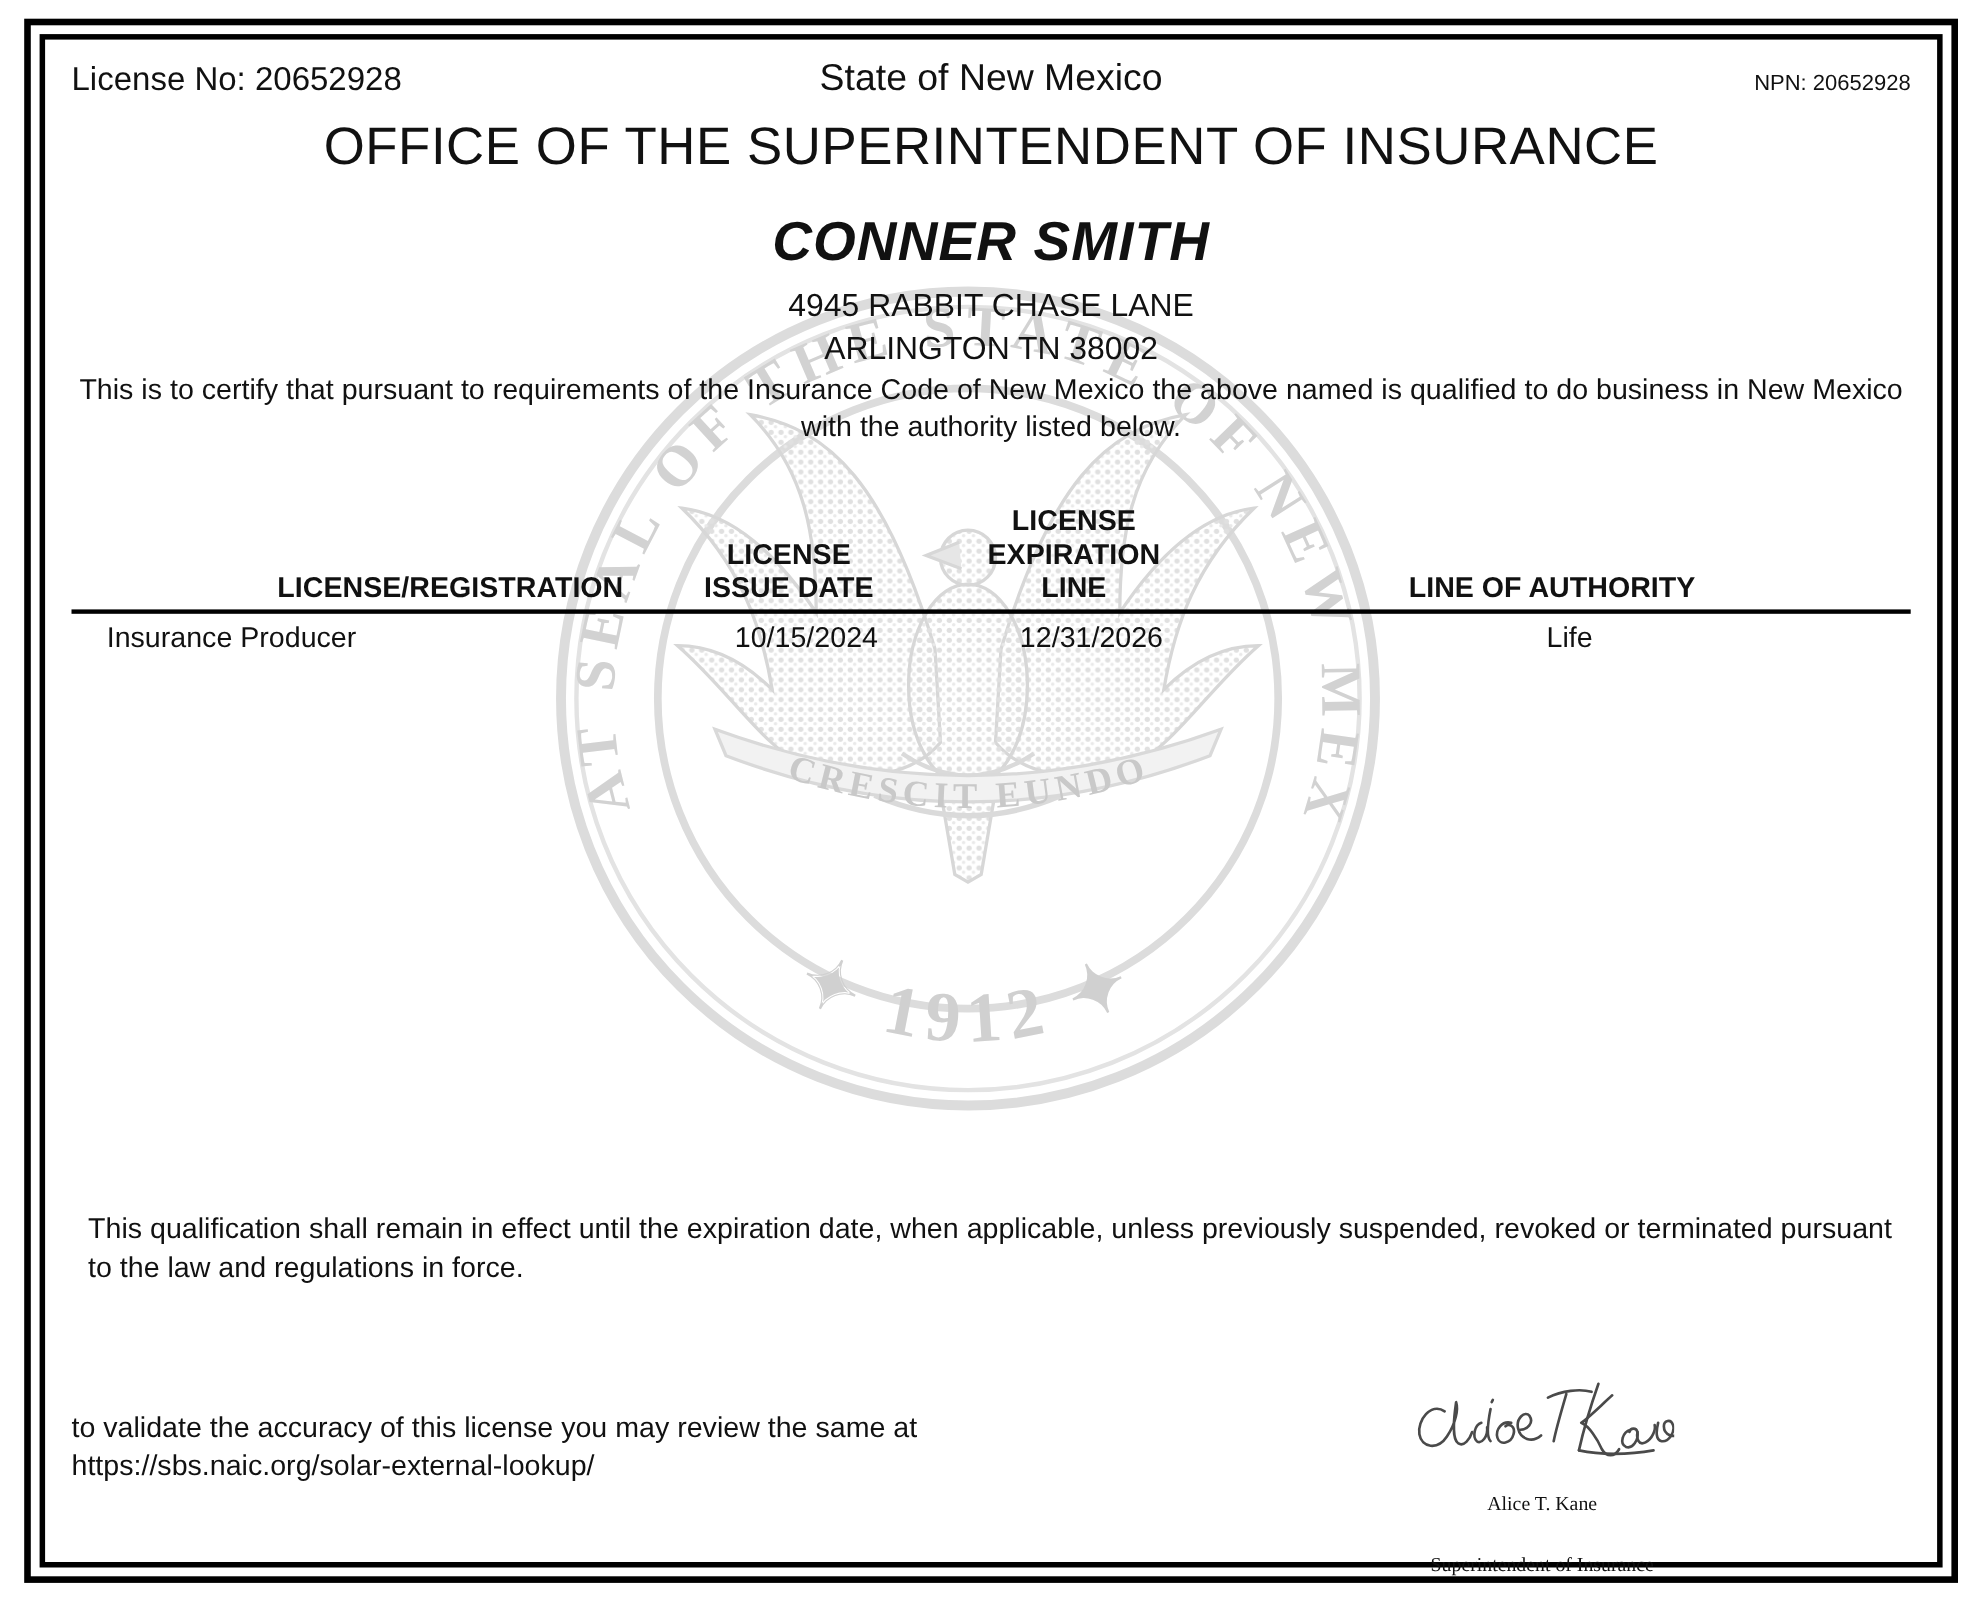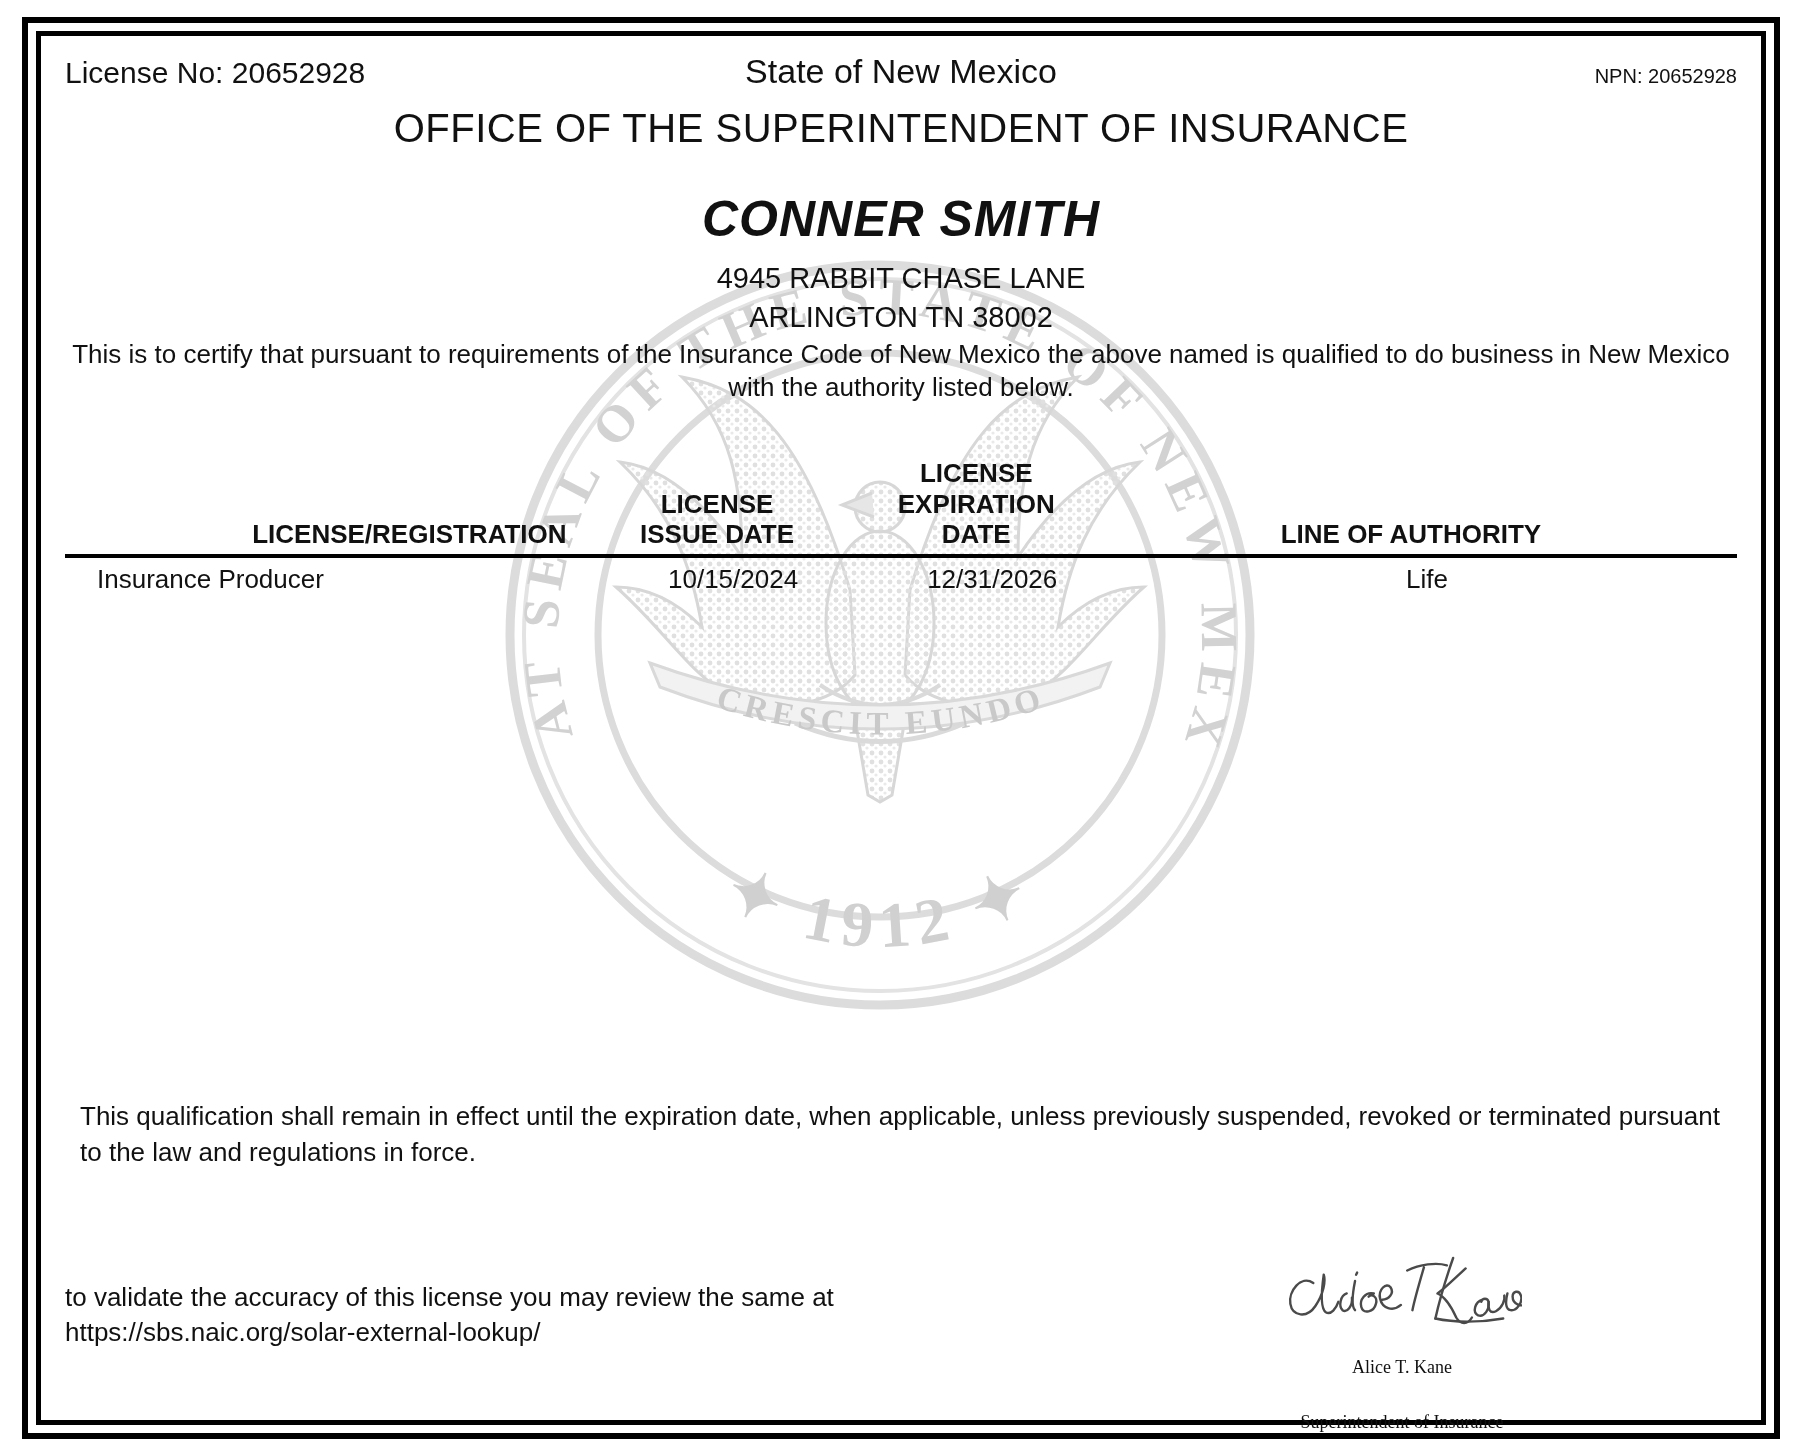--- a/index.html
+++ b/index.html
@@ -20,21 +20,21 @@
   .layer { position:absolute; z-index:1; }
 
   .top-row {
     left:65px; right:65px; top:52px;
     display:grid; grid-template-columns:1fr auto 1fr; align-items:baseline;
   }
   .top-left  { font-size:30px; text-align:left; }
   .top-center{ font-size:34px; text-align:center; }
   .top-right { font-size:20px; text-align:right; }
 
-  .office-title { left:0; right:0; top:106px; text-align:center; font-size:40px; letter-spacing:0.5px; }
+  .office-title { left:0; right:0; top:106px; text-align:center; font-size:48px; letter-spacing:0.5px; }
 
   .licensee-name { left:0; right:0; top:190px; text-align:center; font-size:50px; font-weight:bold; font-style:italic; letter-spacing:1px; }
 
   .addr1 { left:0; right:0; top:262px; text-align:center; font-size:29px; }
   .addr2 { left:0; right:0; top:301px; text-align:center; font-size:29px; }
 
   .certify { left:0; right:0; top:338px; text-align:center; }
   .certify p { margin:0 auto; max-width:1660px; font-size:26px; line-height:1.27; }
 
   .license-table { left:65px; right:65px; top:458px; }
@@ -126,21 +126,21 @@
     <p>This is to certify that pursuant to requirements of the Insurance Code of New Mexico the above named is qualified to do business in New Mexico with the authority listed below.</p>
   </div>
 
   <div class="layer license-table">
     <div class="tbl-head">
       <div class="cell first">LICENSE/REGISTRATION</div>
       <div class="cell">
         <span class="wrap2">LICENSE ISSUE DATE</span>
       </div>
       <div class="cell">
-        <span class="wrap3">LICENSE EXPIRATION DATE</span>
+        <span class="wrap3">LICENSE EXPIRATION LINE</span>
       </div>
       <div class="cell">LINE OF AUTHORITY</div>
     </div>
     <div class="tbl-rule"></div>
     <div class="tbl-row">
       <div class="cell first">Insurance Producer</div>
       <div class="cell">10/15/2024</div>
       <div class="cell">12/31/2026</div>
       <div class="cell">Life</div>
     </div>

